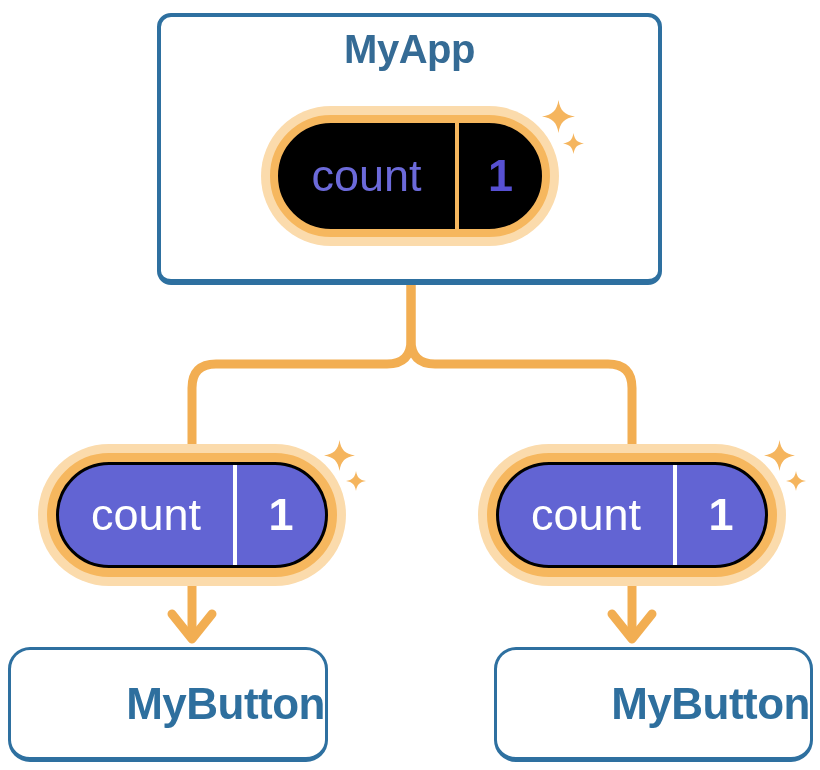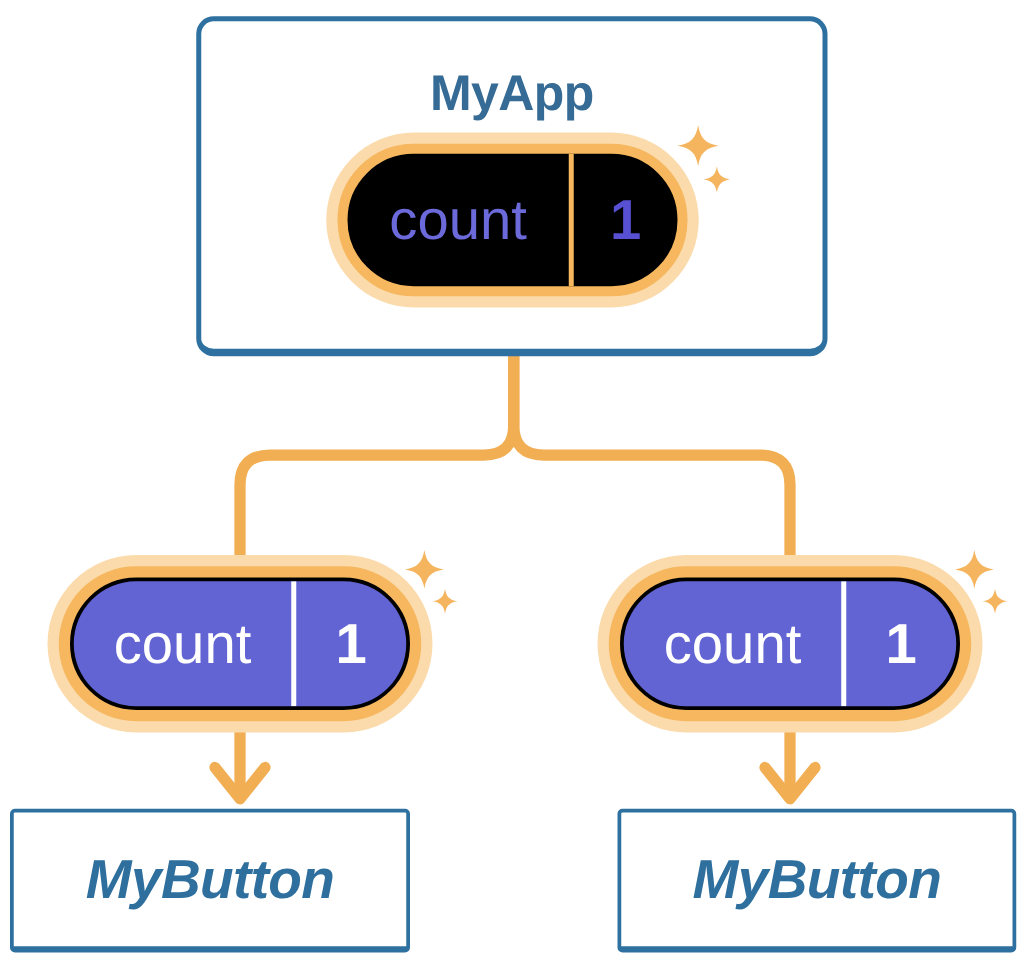--- a/index.html
+++ b/index.html
@@ -31,35 +31,34 @@
   .root-card {
     left: 157px; top: 13px;
     width: 505px; height: 272px;
     border-width: 4px 4px 6px 4px;
     border-radius: 14px;
     display: flex;
     flex-direction: column;
     align-items: center;
   }
   .root-title {
-    margin-top: 36px;
+    margin-top: 10px;
     font-size: 40px;
     font-weight: 700;
     letter-spacing: -0.5px;
     color: #356B95;
   }
   .button-card {
     top: 647px;
     width: 320px; height: 115px;
     border-width: 3px 3px 5px 3px;
-    border-radius: 4px;
+    border-radius: 22px;
     display: flex;
     align-items: center;
-    justify-content: center;
-    font-style: italic;
+    justify-content: flex-end;
   }
   .button-card.left  { left: 8px; }
   .button-card.right { left: 494px; width: 319px; }
   .button-title {
     font-size: 44px;
     font-weight: 700;
     letter-spacing: -0.5px;
     color: #2E6F9E;
   }
 

